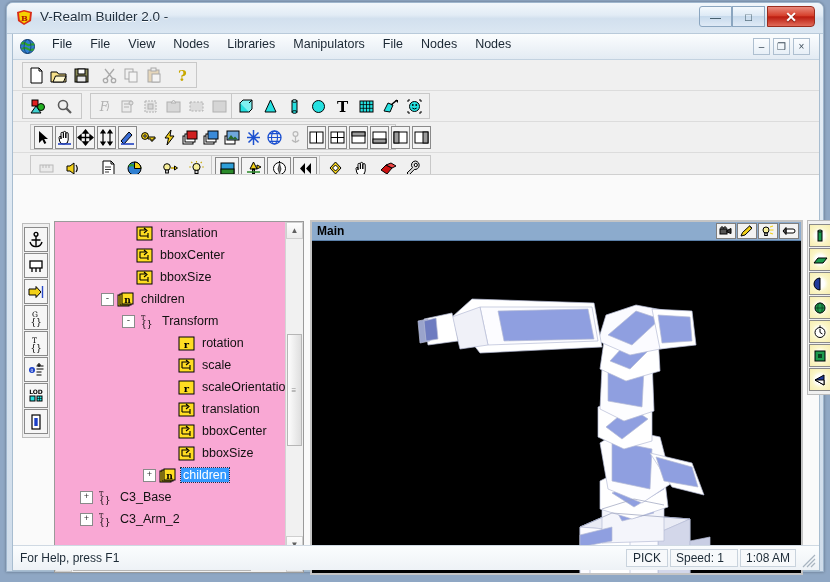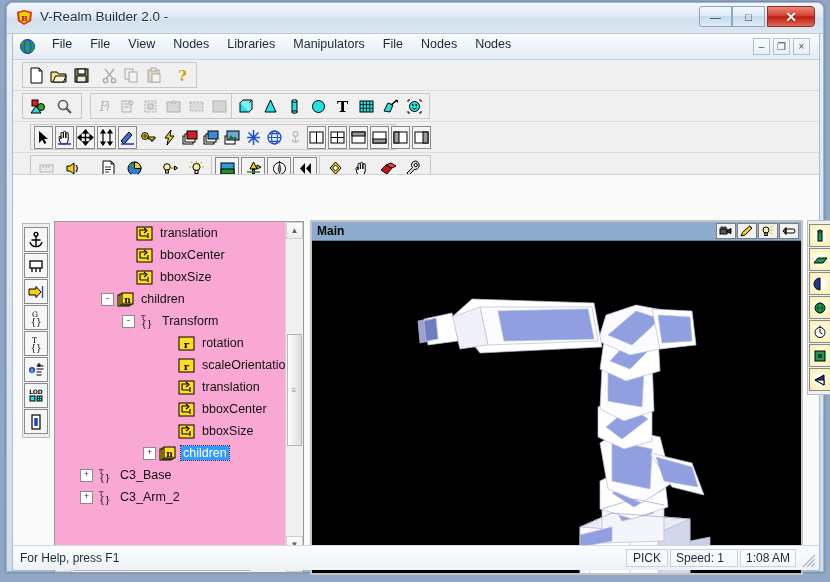--- a/index.html
+++ b/index.html
@@ -795,20 +795,28 @@
               <span class="ticon"><svg width="17" height="15" viewBox="0 0 17 15">
                   <rect x="1" y="1" width="15" height="13" fill="#ffdd22" stroke="#000"></rect>
                   <text x="8.5" y="11.5" text-anchor="middle" font-family="DejaVu Serif, serif" font-size="10" font-weight="bold" fill="#000">r</text>
                 </svg></span>
               <span class="tlabel">rotation</span>
             </div>
             <div class="tnode" style="padding-left: 109px;">
               <span class="expspace"></span>
               <span class="ticon"><svg width="17" height="15" viewBox="0 0 17 15">
                   <rect x="1" y="1" width="15" height="13" fill="#ffdd22" stroke="#000"></rect>
+                  <path d="M4 10 L4 4 L10 4 M8 2 L11 4.5 L8 7 M4 10 L12 10 M12 7 L12 12" stroke="#000" fill="none" stroke-width="1.1"></path>
+                </svg></span>
+              <span class="tlabel">scale</span>
+            </div>
+            <div class="tnode" style="padding-left: 109px;">
+              <span class="expspace"></span>
+              <span class="ticon"><svg width="17" height="15" viewBox="0 0 17 15">
+                  <rect x="1" y="1" width="15" height="13" fill="#ffdd22" stroke="#000"></rect>
                   <text x="8.5" y="11.5" text-anchor="middle" font-family="DejaVu Serif, serif" font-size="10" font-weight="bold" fill="#000">r</text>
                 </svg></span>
               <span class="tlabel">scaleOrientatio</span>
             </div>
             <div class="tnode" style="padding-left: 109px;">
               <span class="expspace"></span>
               <span class="ticon"><svg width="17" height="15" viewBox="0 0 17 15">
                   <rect x="1" y="1" width="15" height="13" fill="#ffdd22" stroke="#000"></rect>
                   <path d="M4 10 L4 4 L10 4 M8 2 L11 4.5 L8 7 M4 10 L12 10 M12 7 L12 12" stroke="#000" fill="none" stroke-width="1.1"></path>
                 </svg></span>

